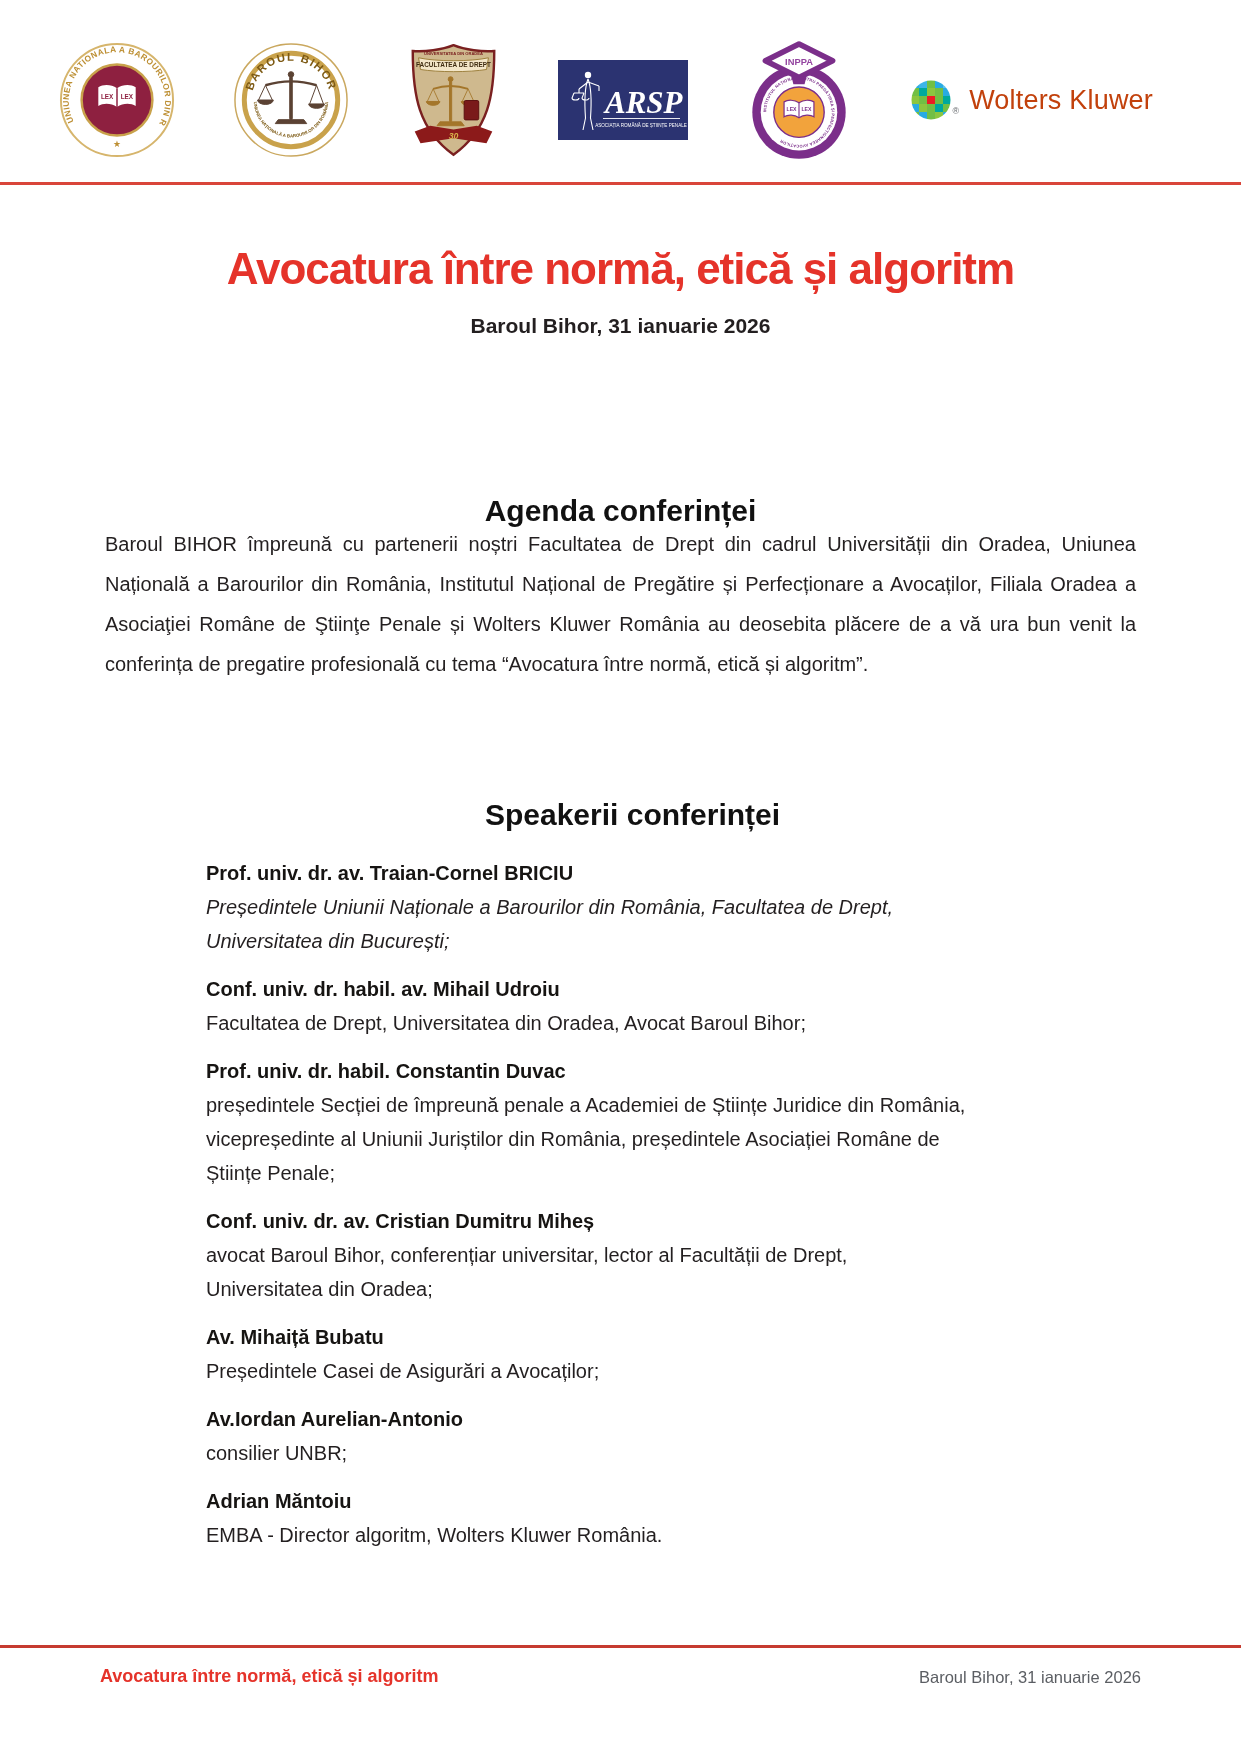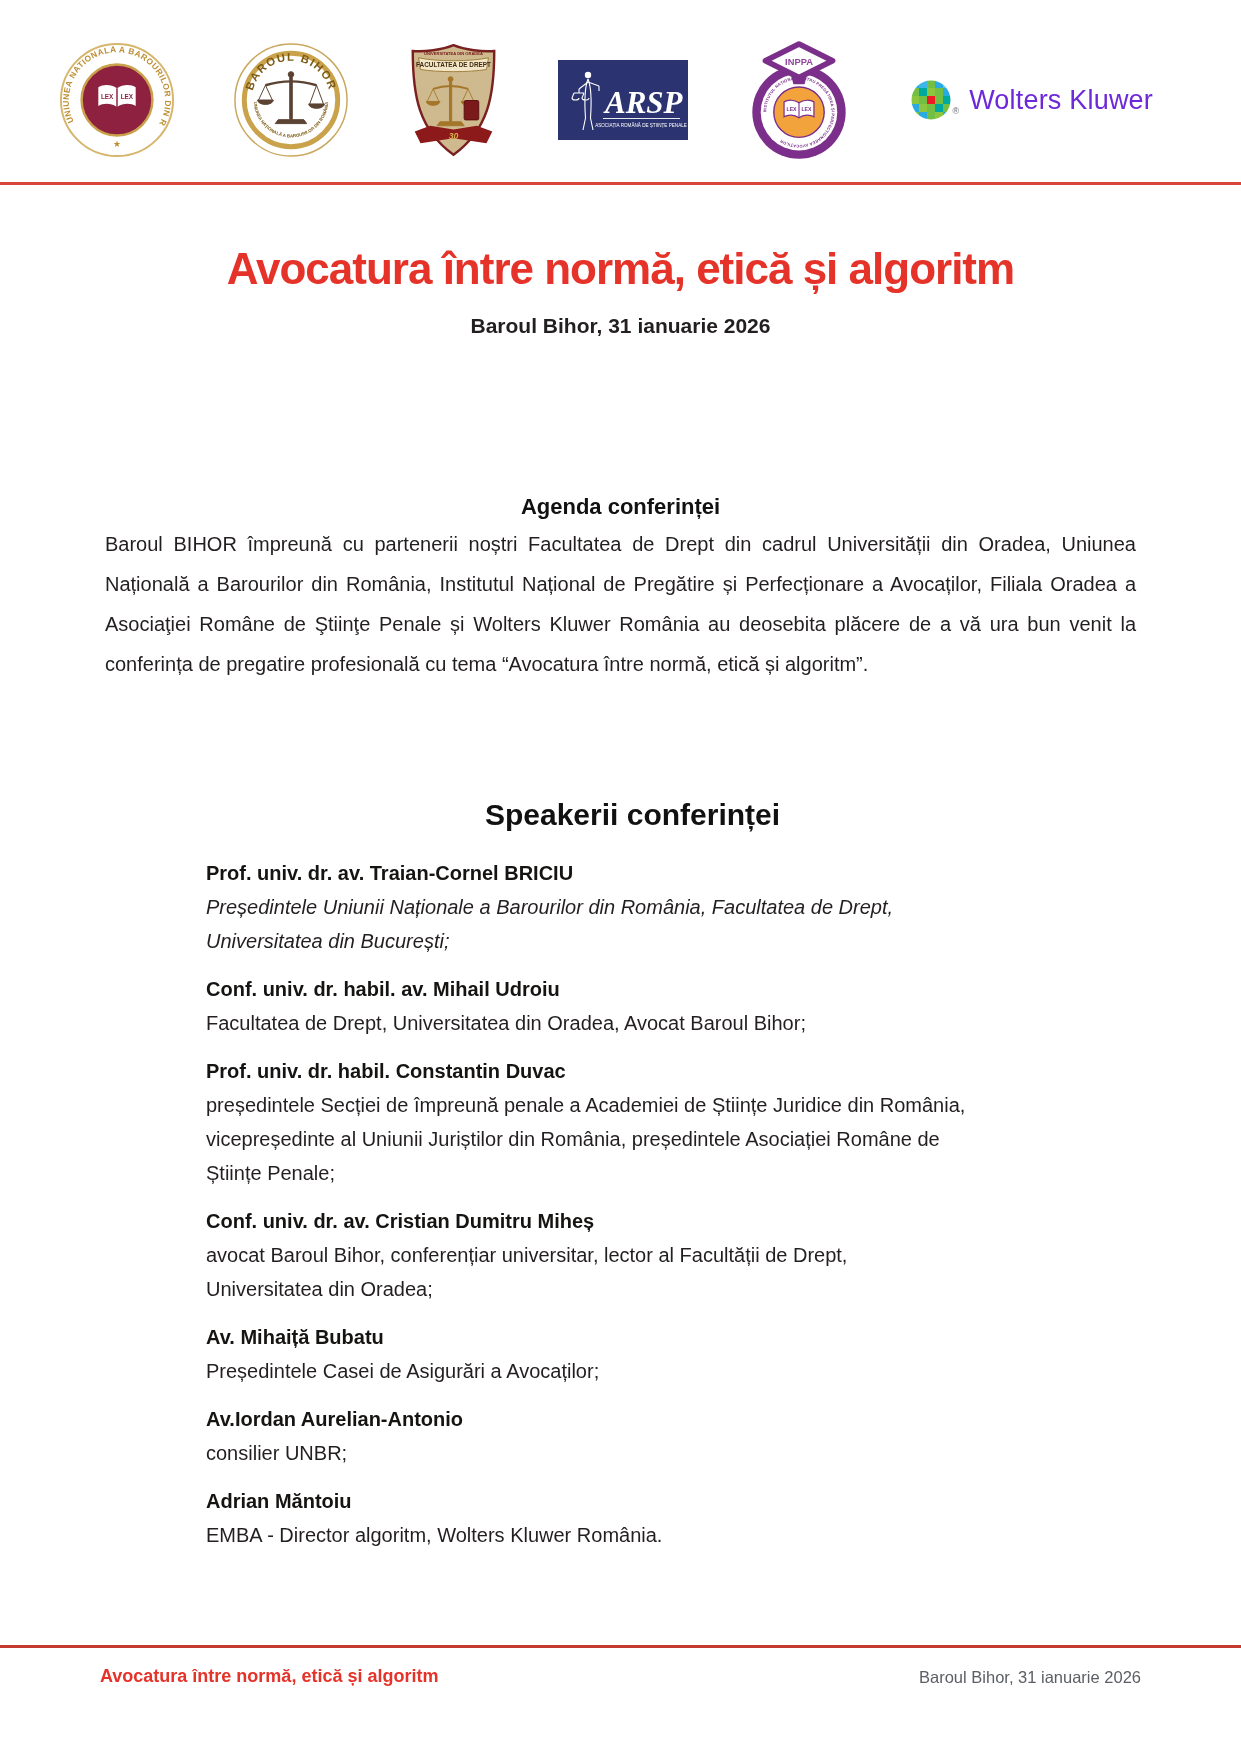--- a/index.html
+++ b/index.html
@@ -7,35 +7,35 @@
   .page{position:relative;width:1241px;height:1754px;background:#fff;overflow:hidden;}
 
   
   .logo-strip{position:absolute;top:36px;left:58px;right:88px;height:128px;
               display:flex;align-items:center;justify-content:space-between;}
   .logo-box{display:flex;align-items:center;justify-content:center;}
   .logo-box svg{display:block;}
 
   .wk-logo{display:flex;align-items:center;gap:10px;}
   .wk-reg{font-size:9px;color:#63666a;align-self:flex-end;margin-left:-8px;margin-bottom:4px;}
-  .wk-text{font-size:27px;color:#6d28d9;font-weight:400;letter-spacing:0.2px;white-space:nowrap;}
+  .wk-text{font-size:27px;color:#c2410c;font-weight:400;letter-spacing:0.2px;white-space:nowrap;}
 
   
   .top-rule{position:absolute;top:182px;left:0;width:100%;height:3px;background:#d9453a;}
   .footer-rule{position:absolute;top:1645px;left:0;width:100%;height:3px;background:#c63b30;}
 
   
   .doc-title{position:absolute;top:244px;left:0;width:100%;text-align:center;
              font-size:44px;font-weight:700;letter-spacing:-1px;color:#e5332a;}
   .doc-subtitle{position:absolute;top:314px;left:0;width:100%;text-align:center;
                 font-size:21px;font-weight:700;color:#231f20;}
 
   
   .agenda-heading{position:absolute;top:494px;left:0;width:100%;text-align:center;
-                  font-size:22px;font-weight:700;color:#111;}
+                  font-size:30px;font-weight:700;color:#111;}
   .agenda-body{position:absolute;top:524px;left:105px;width:1031px;
                font-size:20px;line-height:40px;text-align:justify;color:#231f20;}
 
   
   .speakers-heading{position:absolute;top:798px;left:12px;width:100%;text-align:center;
                     font-size:30px;font-weight:700;color:#111;}
   .speakers-list{position:absolute;top:856px;left:185px;width:760px;margin-left:21px;}
   .speaker{margin-bottom:14px;}
   .speaker-name{font-size:20px;font-weight:700;line-height:34px;color:#161412;}
   .speaker-role{font-size:20px;line-height:34px;color:#231f20;}

